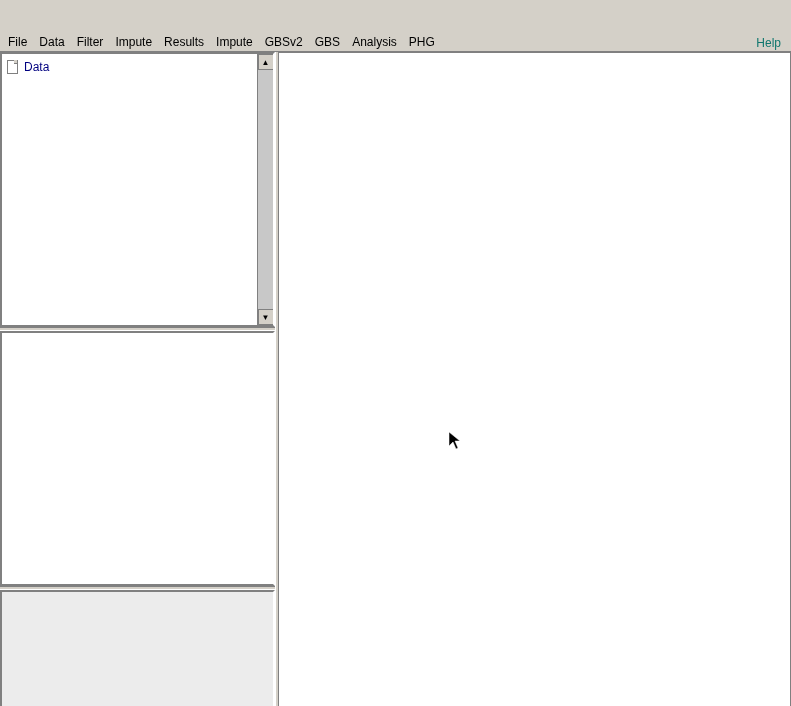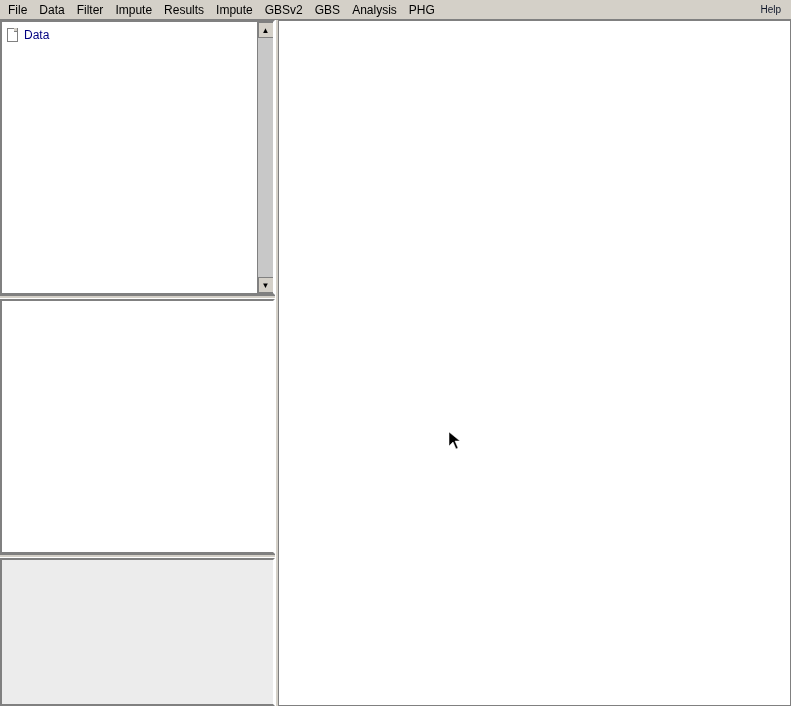--- a/index.html
+++ b/index.html
@@ -19,38 +19,39 @@
 
     
     #menubar {
       display: flex;
       align-items: center;
       background: #d4d0c8;
       height: 20px;
       border-bottom: 1px solid #808080;
       padding: 0 2px;
       position: relative;
+      margin-top: 32px;
     }
 
     .menu-item {
       padding: 2px 6px;
       cursor: pointer;
       font-size: 12px;
       color: #000;
       white-space: nowrap;
     }
 
     .menu-help {
       position: absolute;
       right: 4px;
       top: 2px;
       padding: 2px 6px;
       cursor: pointer;
-      font-size: 10px;
-      color: #0f172a;
+      font-size: 12px;
+      color: #0f766e;
     }
 
     
     #main-layout {
       display: flex;
       width: 791px;
       height: 686px;
     }
 
     

